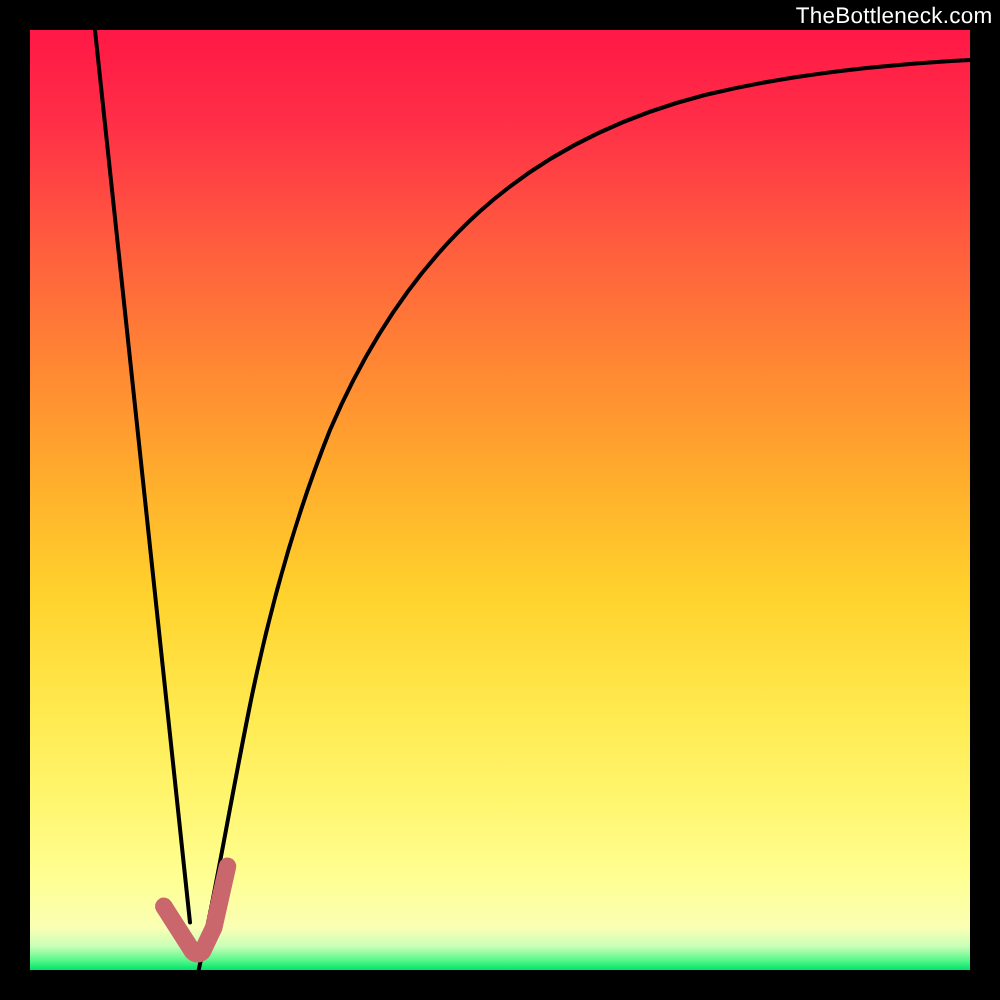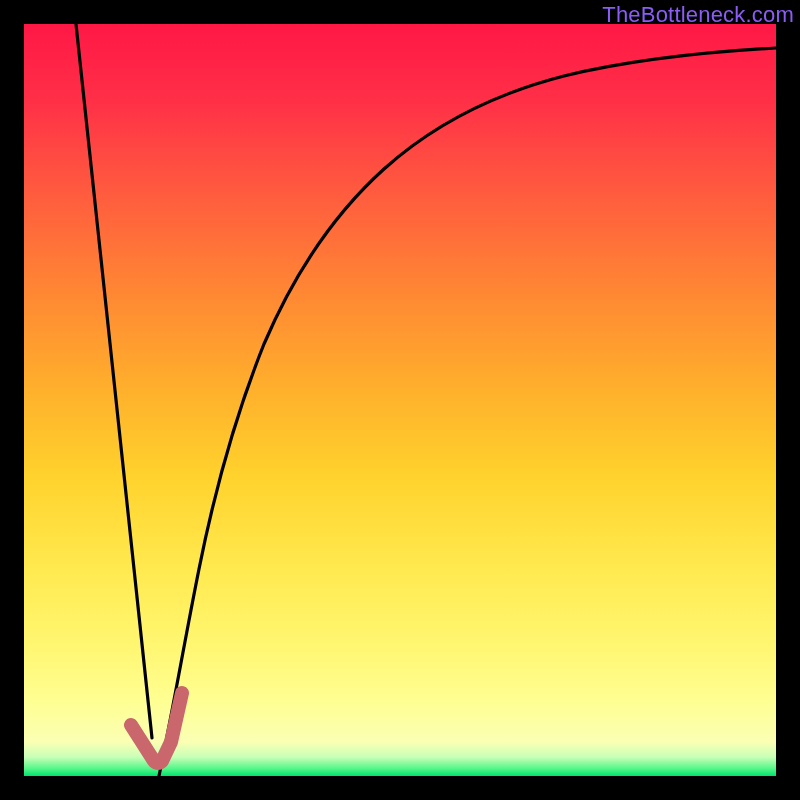--- a/index.html
+++ b/index.html
@@ -29,22 +29,22 @@
     position: absolute;
     left: 0; top: 0;
     width: 752px;
     height: 752px;
     display: block;
   }
   .watermark {
     position: absolute;
     top: 2px;
     right: 6px;
-    color: #8b5cf6;
-    font-size: 22px;
+    color: #ffffff;
+    font-size: 18px;
     font-weight: 500;
     letter-spacing: 0.2px;
     user-select: none;
   }
 </style>
 </head>
 <body>
 
 <div class="frame">
 

